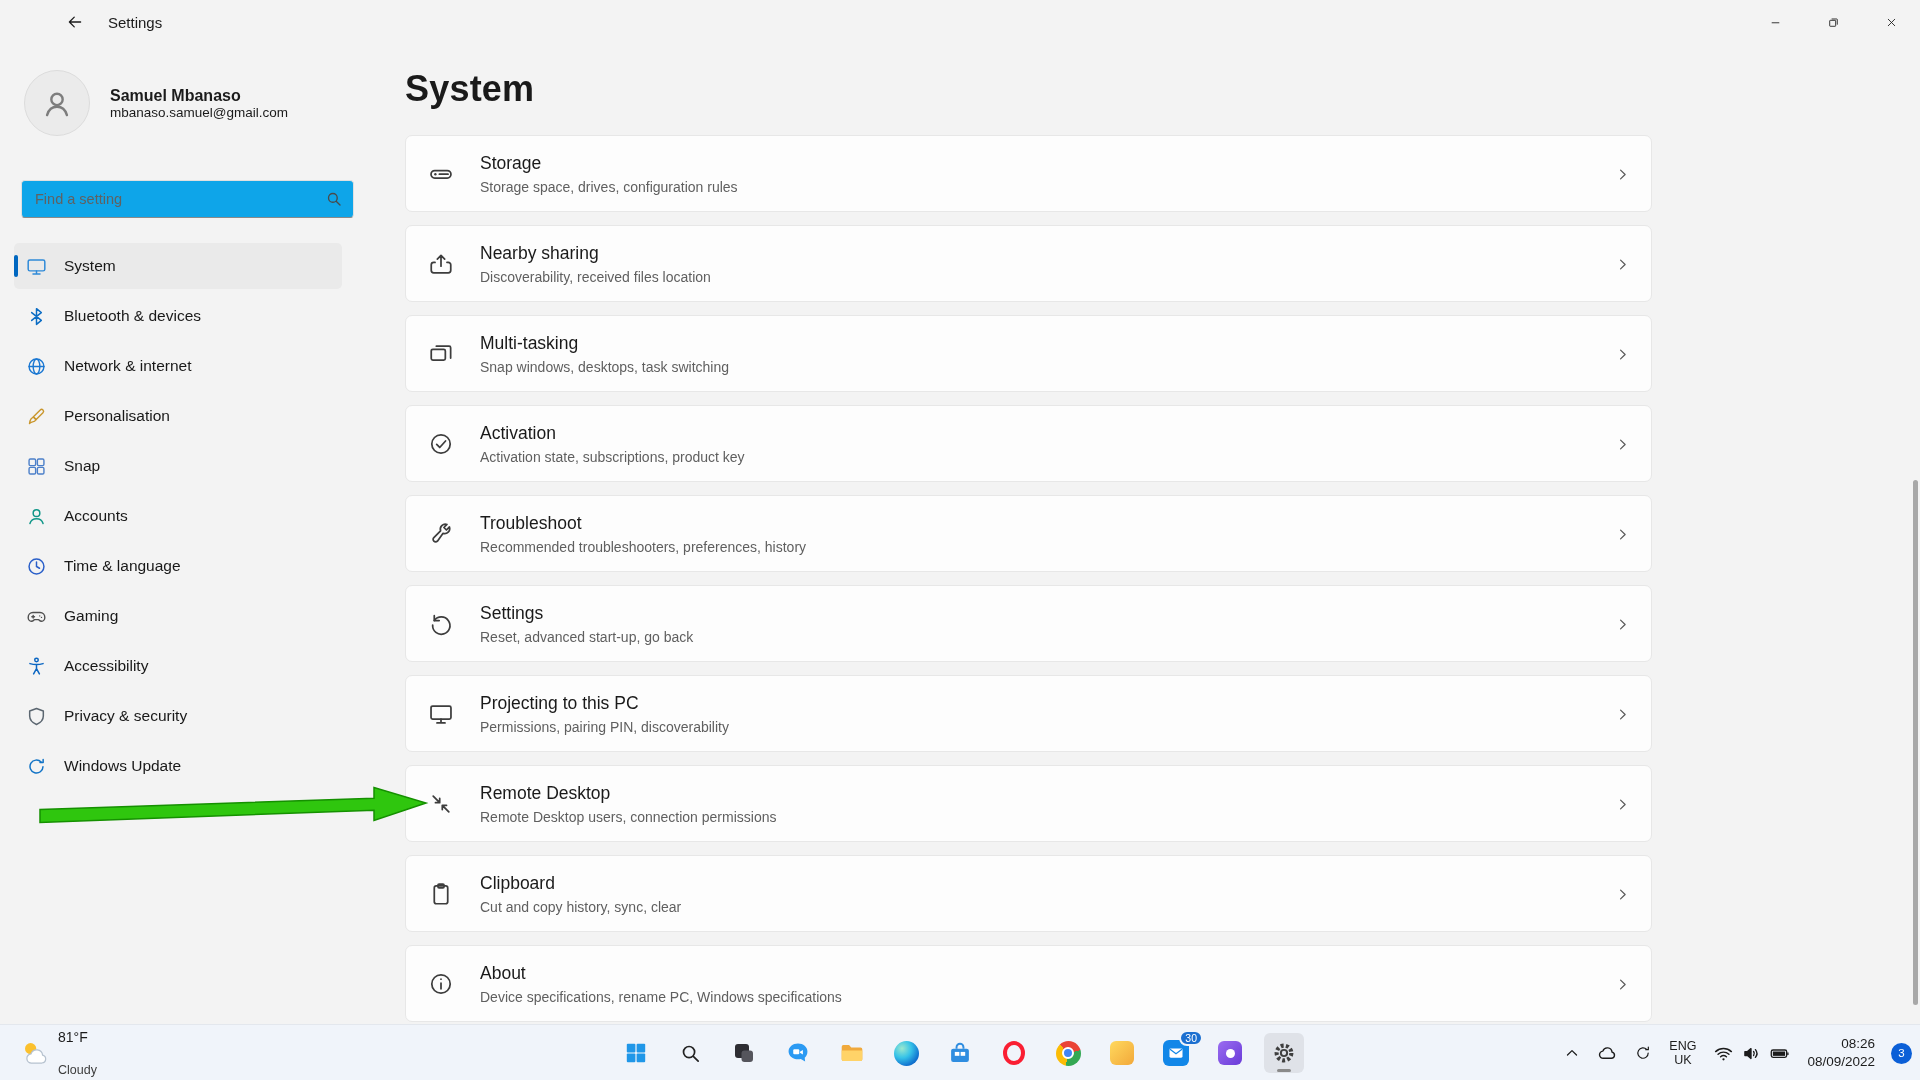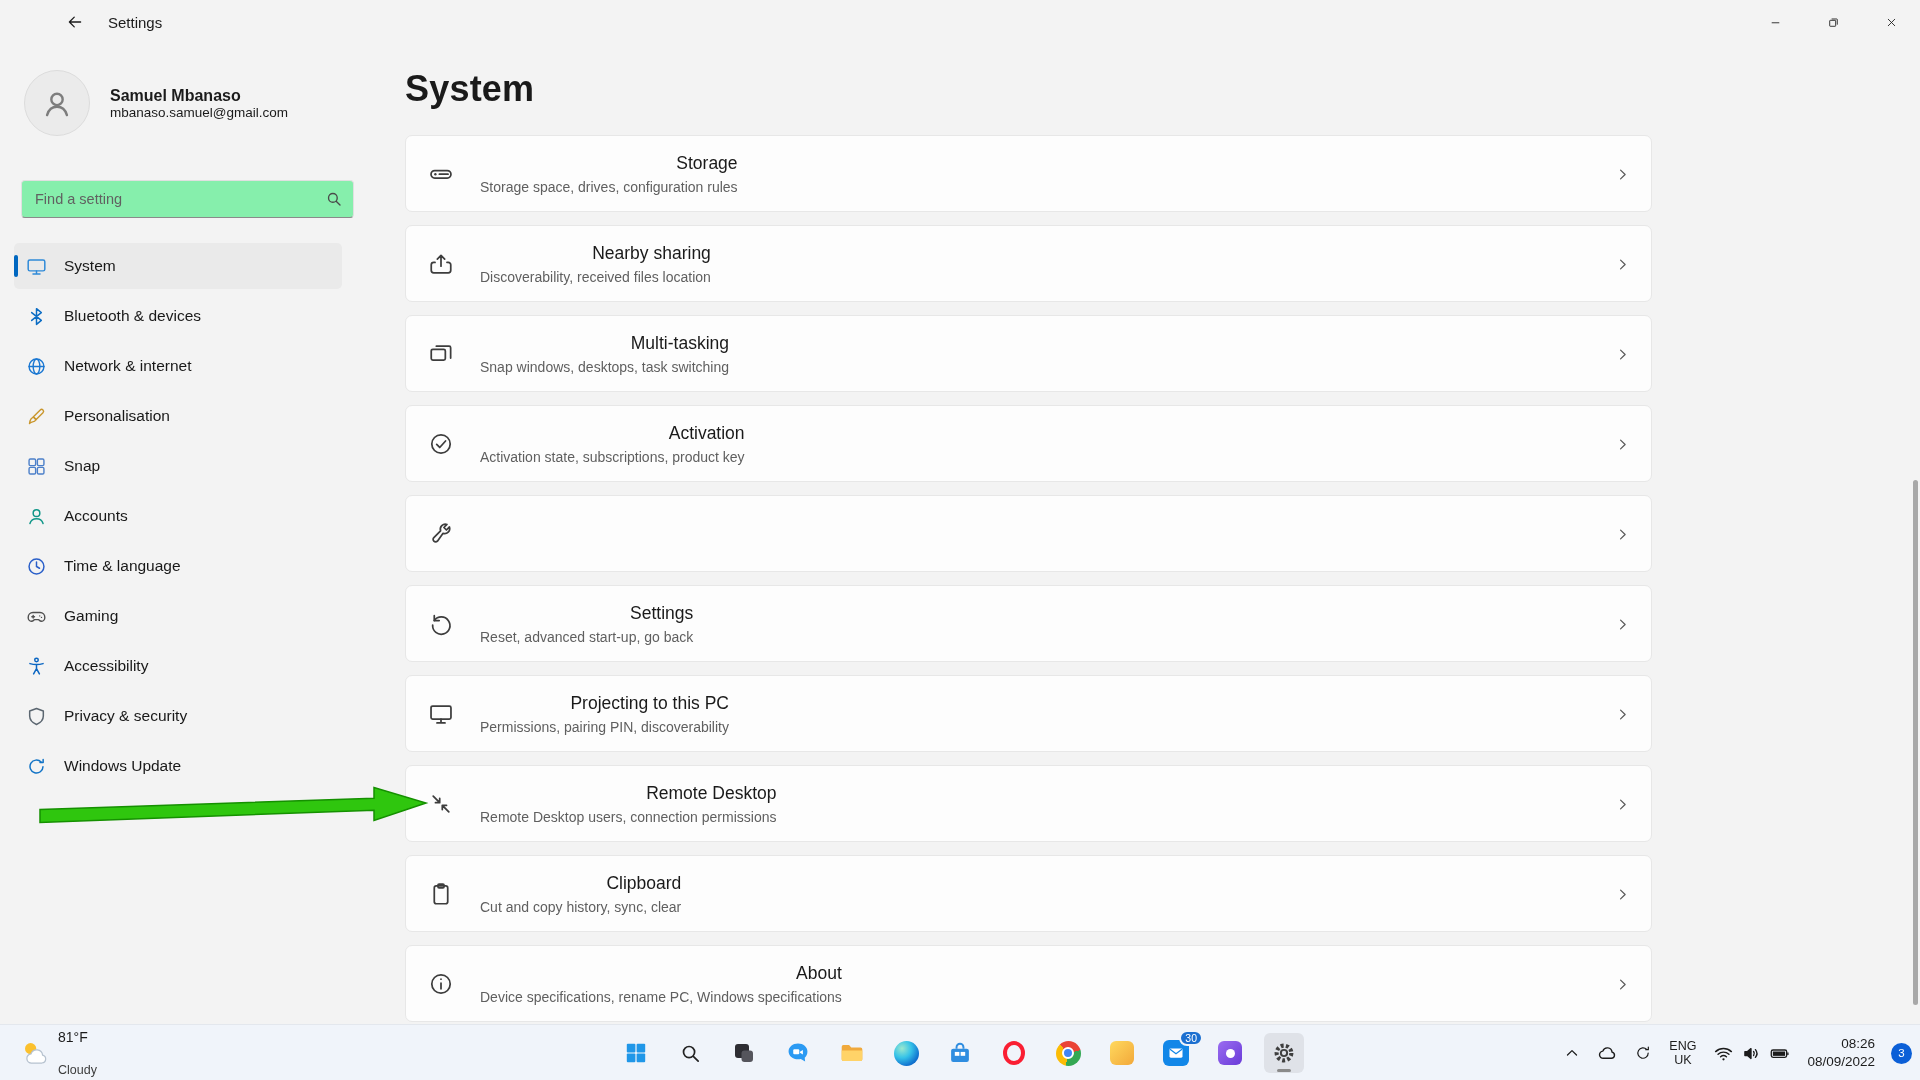--- a/index.html
+++ b/index.html
@@ -20,21 +20,21 @@
   .win-btn svg { width:13px; height:13px; }
 
   
   .sidebar { position:absolute; top:44px; left:0; width:356px; height:980px; }
   .profile { position:absolute; top:26px; left:24px; display:flex; align-items:center; gap:20px; }
   .avatar { width:66px; height:66px; border-radius:50%; background:#ebebeb; border:1px solid #dcdcdc; display:flex; align-items:center; justify-content:center; color:#7d7d7d; }
   .avatar svg { width:34px; height:34px; }
   .profile-name { font-size:16px; font-weight:bold; }
   .profile-email { font-size:13.5px; }
 
-  .searchbox { position:absolute; top:136px; left:21px; width:333px; height:38px; background:#86efac; border:1px solid #e0e0e0; border-bottom-color:#8a8a8a; border-radius:4px; }
+  .searchbox { position:absolute; top:136px; left:21px; width:333px; height:38px; background:#0ea5e9; border:1px solid #e0e0e0; border-bottom-color:#8a8a8a; border-radius:4px; }
   .searchbox input { width:100%; height:100%; border:none; outline:none; background:transparent; font-family:"Liberation Sans",sans-serif; font-size:14.5px; padding:0 36px 0 13px; color:#1b1b1b; }
   .searchbox input::placeholder { color:#616161; }
   .search-glyph { position:absolute; right:10px; top:9px; width:18px; height:18px; color:#4a4a4a; }
 
   .nav { position:absolute; top:199px; left:0; width:356px; }
   .nav-item { position:relative; height:46px; margin:0 14px 4px 14px; padding:0 12px; border-radius:5px; display:flex; align-items:center; gap:17px; font-size:15.5px; color:#191919; cursor:default; }
   .nav-item.selected { background:#eaeaea; }
   .nav-pill { display:none; position:absolute; left:0; top:12px; width:3.5px; height:22px; border-radius:2px; background:#0067c0; }
   .nav-item.selected .nav-pill { display:block; }
   .nav-icon { width:21px; height:21px; flex:none; }
@@ -48,21 +48,21 @@
   .nav-icon[data-icon="time"]            { color:#2a5fc9; }
   .nav-icon[data-icon="gaming"]          { color:#4f4f4f; }
   .nav-icon[data-icon="accessibility"]   { color:#0b66c2; }
   .nav-icon[data-icon="privacy"]         { color:#5b6670; }
   .nav-icon[data-icon="update"]          { color:#1173c6; }
 
   
   .main { position:absolute; top:44px; left:356px; right:0; bottom:56px; }
   .page-title { position:absolute; left:49px; top:24px; font-size:36px; font-weight:600; color:#1a1a1a; letter-spacing:0.2px; }
   .cards { position:absolute; left:49px; top:91px; width:1247px; }
-  .card { position:relative; height:77px; margin-bottom:13px; background:#fdfdfd; border:1px solid #e7e7e7; border-radius:7px; display:flex; align-items:center; padding-left:22px; cursor:default;text-align:right; }
+  .card { position:relative; height:77px; margin-bottom:13px; background:#fdfdfd; border:1px solid #e7e7e7; border-radius:7px; display:flex; align-items:center; padding-left:22px; cursor:default; }
   .card-icon { width:26px; height:26px; color:#3d3d3d; margin-right:26px; flex:none; }
   .card-icon svg { width:26px; height:26px; }
   .card-text { display:flex; flex-direction:column; justify-content:center; }
   .card-title { font-size:17.5px; color:#1a1a1a; }
   .card-subtitle { font-size:14px; color:#5f5f5f; margin-top:5px; }
   .card-chevron { position:absolute; right:20px; top:30px; width:17px; height:17px; color:#5a5a5a; }
   .card-chevron svg { width:17px; height:17px; }
 
   .scroll-thumb { position:absolute; right:2px; top:480px; width:5px; height:525px; background:#9a9a9a; border-radius:3px; opacity:.85; }
 
@@ -510,20 +510,24 @@
           </svg>
         </span>
       </div>
 
       <div class="card">
         <span class="card-icon" data-icon="troubleshoot">
           <svg viewBox="0 0 24 24">
             <use href="#i-troubleshoot"></use>
           </svg>
         </span>
+        <span class="card-text">
+          <span class="card-title">Troubleshoot</span>
+          <span class="card-subtitle">Recommended troubleshooters, preferences, history</span>
+        </span>
         <span class="card-chevron">
           <svg viewBox="0 0 24 24">
             <use href="#i-chevron-right"></use>
           </svg>
         </span>
       </div>
 
       <div class="card">
         <span class="card-icon" data-icon="recovery">
           <svg viewBox="0 0 24 24">

